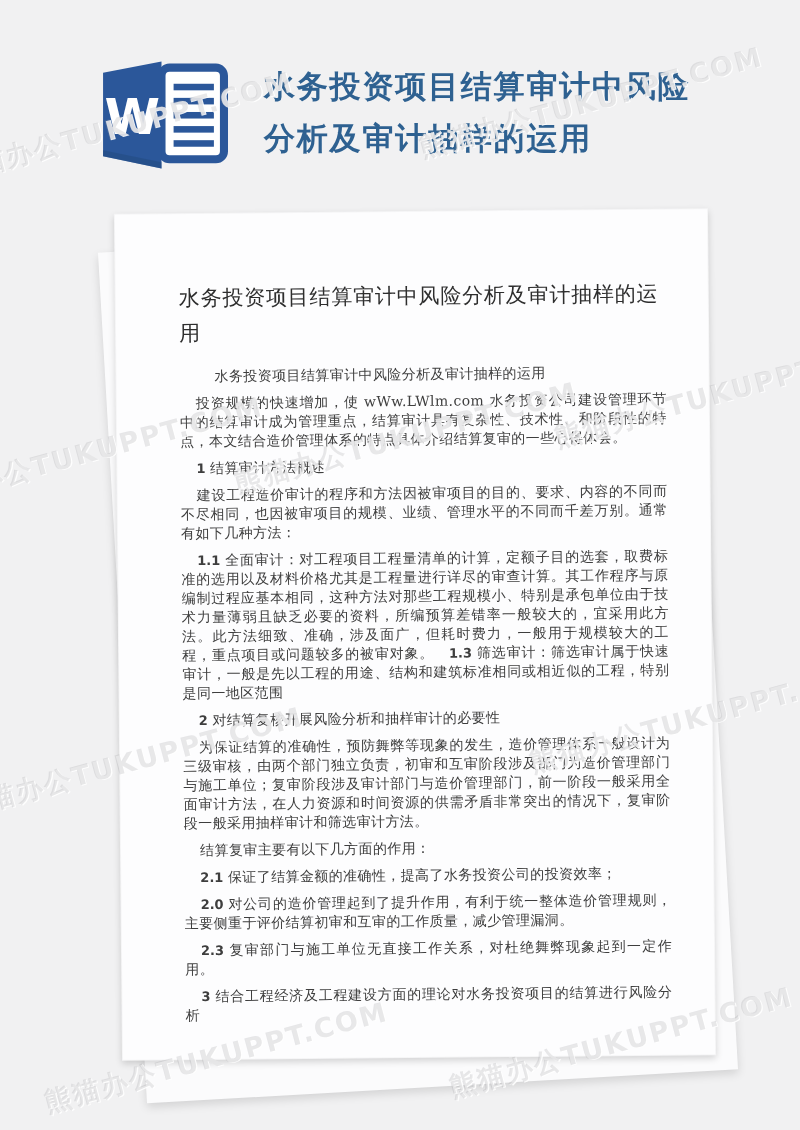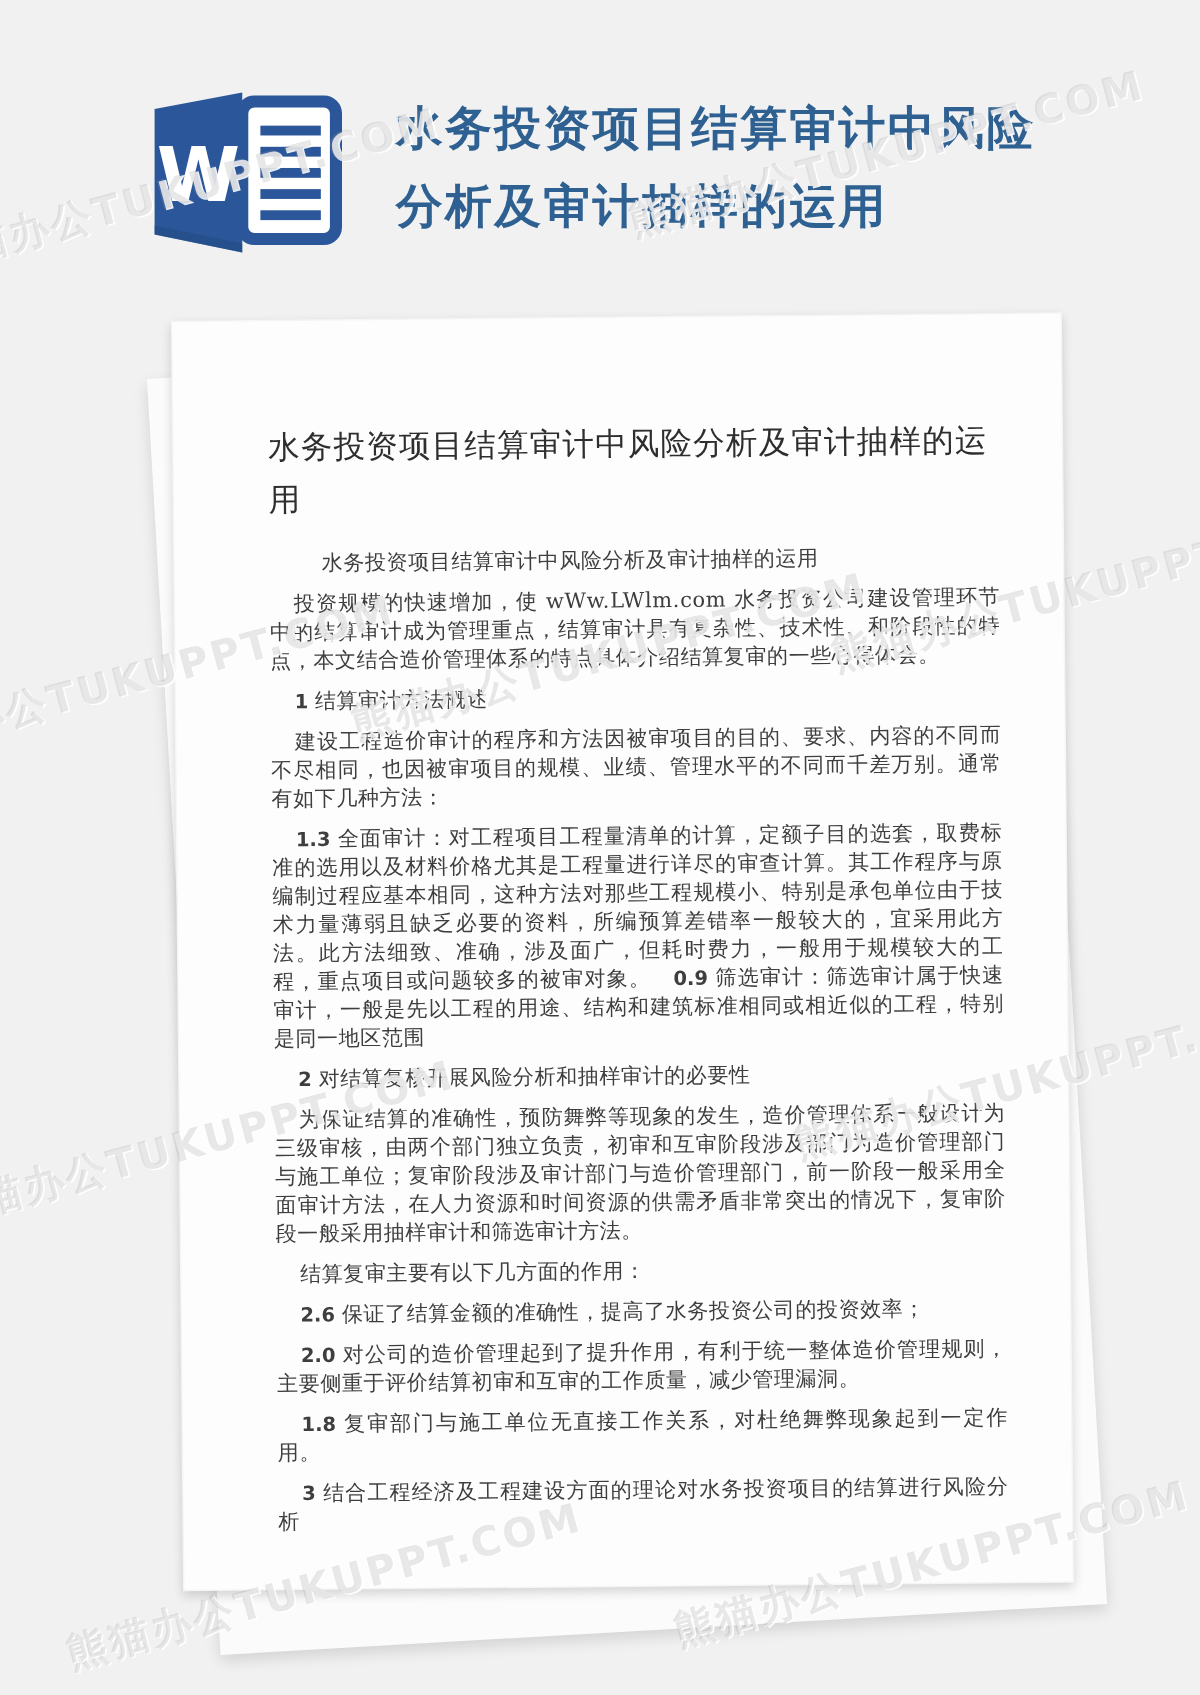--- a/index.html
+++ b/index.html
@@ -94,27 +94,27 @@
 
   <div class="page back"></div>
 
   <div class="page main">
     <h2 class="doc-heading">水务投资项目结算审计中风险分析及审计抽样的运用</h2>
     <p class="doc-subheading">水务投资项目结算审计中风险分析及审计抽样的运用</p>
     <div>
         <p class="para"><span class="run">投资规模的快速增加，使 wWw.LWlm.com 水务投资公司建设管理环节中的结算审计成为管理重点，结算审计具有复杂性、技术性、和阶段性的特点，本文结合造价管理体系的特点具体介绍结算复审的一些心得体会。</span></p>
         <p class="para"><span class="num">1 </span><span class="run">结算审计方法概述</span></p>
         <p class="para"><span class="run">建设工程造价审计的程序和方法因被审项目的目的、要求、内容的不同而不尽相同，也因被审项目的规模、业绩、管理水平的不同而千差万别。通常有如下几种方法：</span></p>
-        <p class="para"><span class="num">1.3 </span><span class="run">全面审计：对工程项目工程量清单的计算，定额子目的选套，取费标准的选用以及材料价格尤其是工程量进行详尽的审查计算。其工作程序与原编制过程应基本相同，这种方法对那些工程规模小、特别是承包单位由于技术力量薄弱且缺乏必要的资料，所编预算差错率一般较大的，宜采用此方法。此方法细致、准确，涉及面广，但耗时费力，一般用于规模较大的工程，重点项目或问题较多的被审对象。　</span><span class="num">0.9 </span><span class="run">筛选审计：筛选审计属于快速审计，一般是先以工程的用途、结构和建筑标准相同或相近似的工程，特别是同一地区范围</span></p>
+        <p class="para"><span class="num">1.1 </span><span class="run">全面审计：对工程项目工程量清单的计算，定额子目的选套，取费标准的选用以及材料价格尤其是工程量进行详尽的审查计算。其工作程序与原编制过程应基本相同，这种方法对那些工程规模小、特别是承包单位由于技术力量薄弱且缺乏必要的资料，所编预算差错率一般较大的，宜采用此方法。此方法细致、准确，涉及面广，但耗时费力，一般用于规模较大的工程，重点项目或问题较多的被审对象。　</span><span class="num">1.3 </span><span class="run">筛选审计：筛选审计属于快速审计，一般是先以工程的用途、结构和建筑标准相同或相近似的工程，特别是同一地区范围</span></p>
         <p class="para"><span class="num">2 </span><span class="run">对结算复核开展风险分析和抽样审计的必要性</span></p>
         <p class="para"><span class="run">为保证结算的准确性，预防舞弊等现象的发生，造价管理体系一般设计为三级审核，由两个部门独立负责，初审和互审阶段涉及部门为造价管理部门与施工单位；复审阶段涉及审计部门与造价管理部门，前一阶段一般采用全面审计方法，在人力资源和时间资源的供需矛盾非常突出的情况下，复审阶段一般采用抽样审计和筛选审计方法。</span></p>
         <p class="para"><span class="run">结算复审主要有以下几方面的作用：</span></p>
-        <p class="para"><span class="num">2.6 </span><span class="run">保证了结算金额的准确性，提高了水务投资公司的投资效率；</span></p>
+        <p class="para"><span class="num">2.1 </span><span class="run">保证了结算金额的准确性，提高了水务投资公司的投资效率；</span></p>
         <p class="para"><span class="num">2.0 </span><span class="run">对公司的造价管理起到了提升作用，有利于统一整体造价管理规则，主要侧重于评价结算初审和互审的工作质量，减少管理漏洞。</span></p>
-        <p class="para"><span class="num">1.8 </span><span class="run">复审部门与施工单位无直接工作关系，对杜绝舞弊现象起到一定作用。</span></p>
+        <p class="para"><span class="num">2.3 </span><span class="run">复审部门与施工单位无直接工作关系，对杜绝舞弊现象起到一定作用。</span></p>
         <p class="para"><span class="num">3 </span><span class="run">结合工程经济及工程建设方面的理论对水务投资项目的结算进行风险分析</span></p>
       </div>
   </div>
 
   <div class="wm-layer">
       <div class="wm" style="left: -50px; top: 155px;">熊猫办公TUKUPPT.COM</div>
       <div class="wm" style="left: 420px; top: 130px;">熊猫办公TUKUPPT.COM</div>
       <div class="wm" style="left: -80px; top: 480px;">熊猫办公TUKUPPT.COM</div>
       <div class="wm" style="left: 235px; top: 465px;">熊猫办公TUKUPPT.COM</div>
       <div class="wm" style="left: 555px; top: 420px;">熊猫办公TUKUPPT.COM</div>

